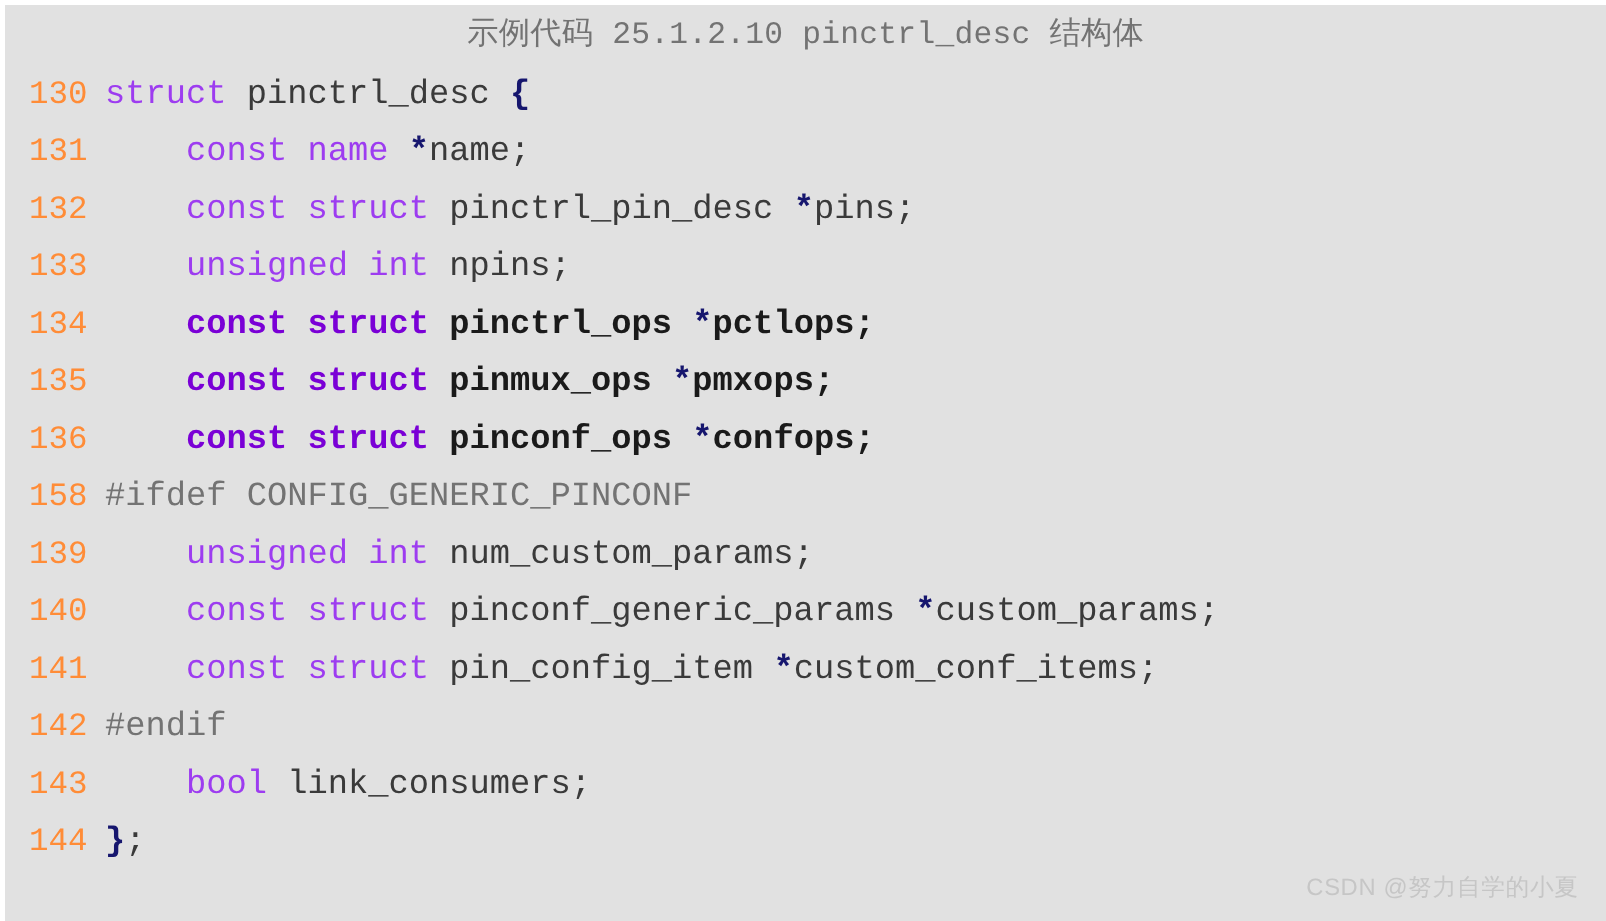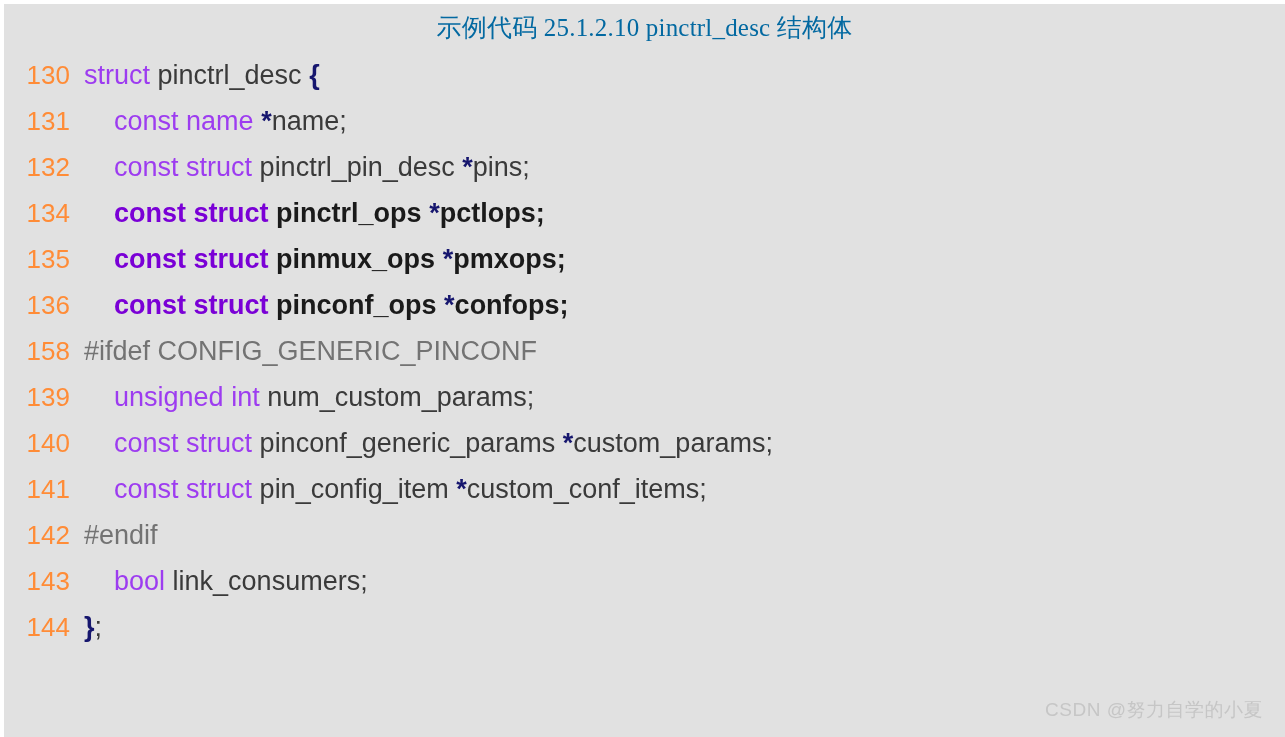--- a/index.html
+++ b/index.html
@@ -27,41 +27,41 @@
     overflow: hidden;
   }
 
   
   #caption {
     position: absolute;
     left: 0;
     top: 5px;
     width: 1281px;
     text-align: center;
-    font-family: Liberation Serif, serif;
+    font-family: Liberation Mono, monospace;
     font-size: 25px;
     line-height: 38px;
-    color: #0369a1;
+    color: #737373;
     letter-spacing: 0.2px;
     white-space: nowrap;
   }
 
   
   #code-block {
     position: absolute;
     left: 0;
     top: 48px;
     width: 1281px;
   }
   .code-line {
     height: 46px;
     line-height: 46px;
     white-space: pre;
     font-size: 27px;
-    font-family: Liberation Sans, sans-serif;
+    font-family: Liberation Mono, monospace;
     color: #3a3a3a;
   }
   .lineno {
     display: inline-block;
     width: 66px;
     text-align: right;
     color: #ff8c37;
     font-size: 26px;
     -webkit-user-select: none;
     user-select: none;
@@ -104,20 +104,21 @@
 <body>
 
 <div id="code-card">
 
   <div id="caption">示例代码 25.1.2.10 pinctrl_desc 结构体</div>
 
   <div id="code-block">
       <div class="code-line"><span class="lineno">130</span><span class="code-text"><span class="tok-kw">struct</span><span class="tok-punct"> </span><span class="tok-id">pinctrl_desc</span><span class="tok-punct"> </span><span class="tok-brace">{</span></span></div>
       <div class="code-line"><span class="lineno">131</span><span class="code-text"><span class="tok-punct">    </span><span class="tok-kw">const</span><span class="tok-punct"> </span><span class="tok-kw">name</span><span class="tok-punct"> </span><span class="tok-star">*</span><span class="tok-id">name;</span></span></div>
       <div class="code-line"><span class="lineno">132</span><span class="code-text"><span class="tok-punct">    </span><span class="tok-kw">const</span><span class="tok-punct"> </span><span class="tok-kw">struct</span><span class="tok-punct"> </span><span class="tok-id">pinctrl_pin_desc</span><span class="tok-punct"> </span><span class="tok-star">*</span><span class="tok-id">pins;</span></span></div>
+      <div class="code-line"><span class="lineno">133</span><span class="code-text"><span class="tok-punct">    </span><span class="tok-kw">unsigned</span><span class="tok-punct"> </span><span class="tok-kw">int</span><span class="tok-punct"> </span><span class="tok-id">npins;</span></span></div>
       <div class="code-line line-bold"><span class="lineno">134</span><span class="code-text"><span class="tok-punct">    </span><span class="tok-kw">const</span><span class="tok-punct"> </span><span class="tok-kw">struct</span><span class="tok-punct"> </span><span class="tok-id">pinctrl_ops</span><span class="tok-punct"> </span><span class="tok-star">*</span><span class="tok-id">pctlops;</span></span></div>
       <div class="code-line line-bold"><span class="lineno">135</span><span class="code-text"><span class="tok-punct">    </span><span class="tok-kw">const</span><span class="tok-punct"> </span><span class="tok-kw">struct</span><span class="tok-punct"> </span><span class="tok-id">pinmux_ops</span><span class="tok-punct"> </span><span class="tok-star">*</span><span class="tok-id">pmxops;</span></span></div>
       <div class="code-line line-bold"><span class="lineno">136</span><span class="code-text"><span class="tok-punct">    </span><span class="tok-kw">const</span><span class="tok-punct"> </span><span class="tok-kw">struct</span><span class="tok-punct"> </span><span class="tok-id">pinconf_ops</span><span class="tok-punct"> </span><span class="tok-star">*</span><span class="tok-id">confops;</span></span></div>
       <div class="code-line"><span class="lineno">158</span><span class="code-text"><span class="tok-pp">#ifdef CONFIG_GENERIC_PINCONF</span></span></div>
       <div class="code-line"><span class="lineno">139</span><span class="code-text"><span class="tok-punct">    </span><span class="tok-kw">unsigned</span><span class="tok-punct"> </span><span class="tok-kw">int</span><span class="tok-punct"> </span><span class="tok-id">num_custom_params;</span></span></div>
       <div class="code-line"><span class="lineno">140</span><span class="code-text"><span class="tok-punct">    </span><span class="tok-kw">const</span><span class="tok-punct"> </span><span class="tok-kw">struct</span><span class="tok-punct"> </span><span class="tok-id">pinconf_generic_params</span><span class="tok-punct"> </span><span class="tok-star">*</span><span class="tok-id">custom_params;</span></span></div>
       <div class="code-line"><span class="lineno">141</span><span class="code-text"><span class="tok-punct">    </span><span class="tok-kw">const</span><span class="tok-punct"> </span><span class="tok-kw">struct</span><span class="tok-punct"> </span><span class="tok-id">pin_config_item</span><span class="tok-punct"> </span><span class="tok-star">*</span><span class="tok-id">custom_conf_items;</span></span></div>
       <div class="code-line"><span class="lineno">142</span><span class="code-text"><span class="tok-pp">#endif</span></span></div>
       <div class="code-line"><span class="lineno">143</span><span class="code-text"><span class="tok-punct">    </span><span class="tok-kw">bool</span><span class="tok-punct"> </span><span class="tok-id">link_consumers;</span></span></div>
       <div class="code-line"><span class="lineno">144</span><span class="code-text"><span class="tok-brace">}</span><span class="tok-punct">;</span></span></div>

